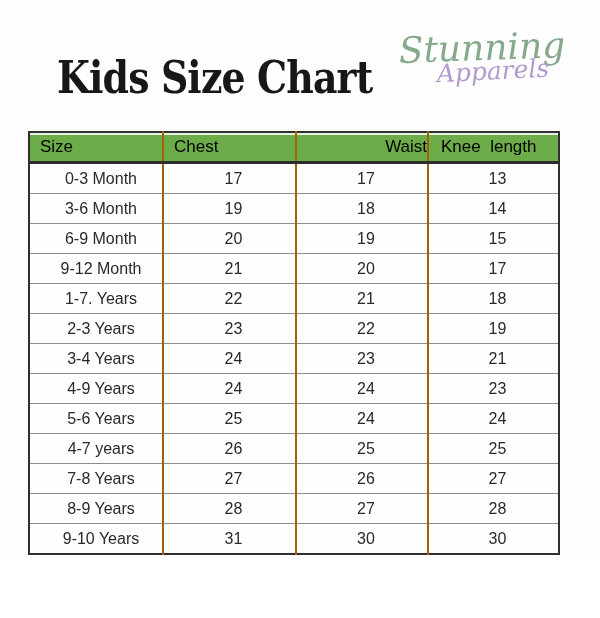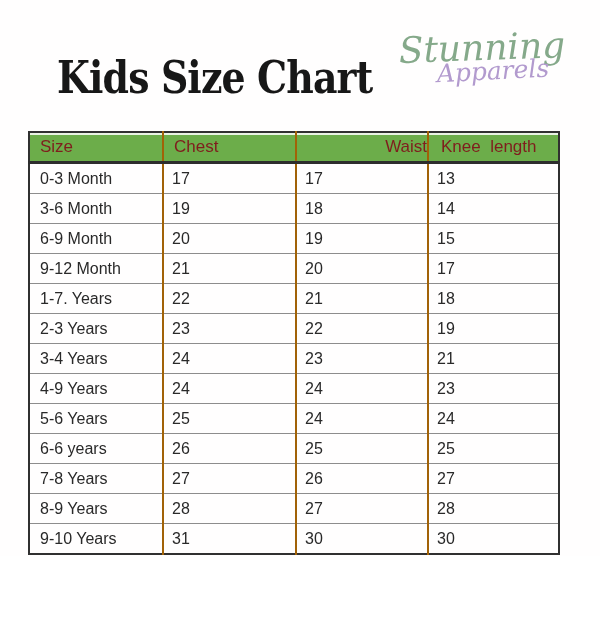--- a/index.html
+++ b/index.html
@@ -59,21 +59,21 @@
     border-collapse: collapse;
     table-layout: fixed;
     border: 2px solid #303030;
   }
 
   .chart th {
     background: var(--header-bg, #6cad4a);
     height: 28px;
     font-size: 17px;
     font-weight: 400;
-    color: #7f1d1d;
+    color: #000000;
     text-align: left;
     padding: 0 0 0 10px;
     border-bottom: 3px solid #2d2d2d;
     box-shadow: inset 0 2px 0 rgba(255,255,255,0.85);
     white-space: pre;
     overflow: hidden;
     margin-left: 29px;
   }
   .chart th.c2 { text-align: right; padding-left: 0; }
   .chart th.c3 { padding-left: 12px; }
@@ -83,20 +83,21 @@
 
   .chart td {
     height: 29px;
     font-size: 16px;
     color: #292929;
     padding: 0 0 0 8px;
     border-top: 1.5px solid #8d8d8d;
     vertical-align: middle;
     overflow: hidden;
     white-space: nowrap;
+    text-align: center;
   }
   .chart td.c0 { padding-left: 10px; }
 </style>
 </head>
 <body>
 
 <div class="page">
 
   <div class="title">Kids Size Chart</div>
 
@@ -169,21 +170,21 @@
           <td class="c2">24</td>
           <td class="c3">23</td>
         </tr>
         <tr>
           <td class="c0">5-6 Years</td>
           <td class="c1">25</td>
           <td class="c2">24</td>
           <td class="c3">24</td>
         </tr>
         <tr>
-          <td class="c0">6-6 years</td>
+          <td class="c0">4-7 years</td>
           <td class="c1">26</td>
           <td class="c2">25</td>
           <td class="c3">25</td>
         </tr>
         <tr>
           <td class="c0">7-8 Years</td>
           <td class="c1">27</td>
           <td class="c2">26</td>
           <td class="c3">27</td>
         </tr>

